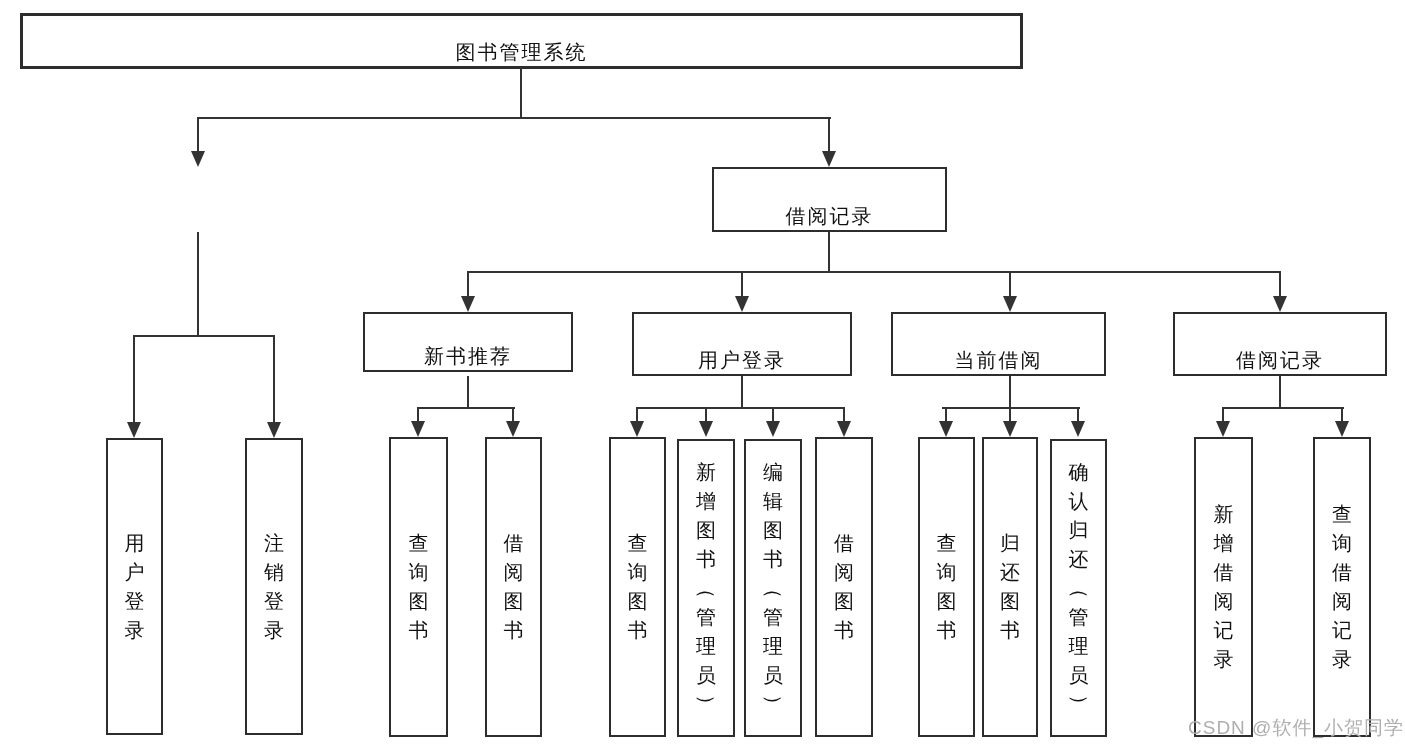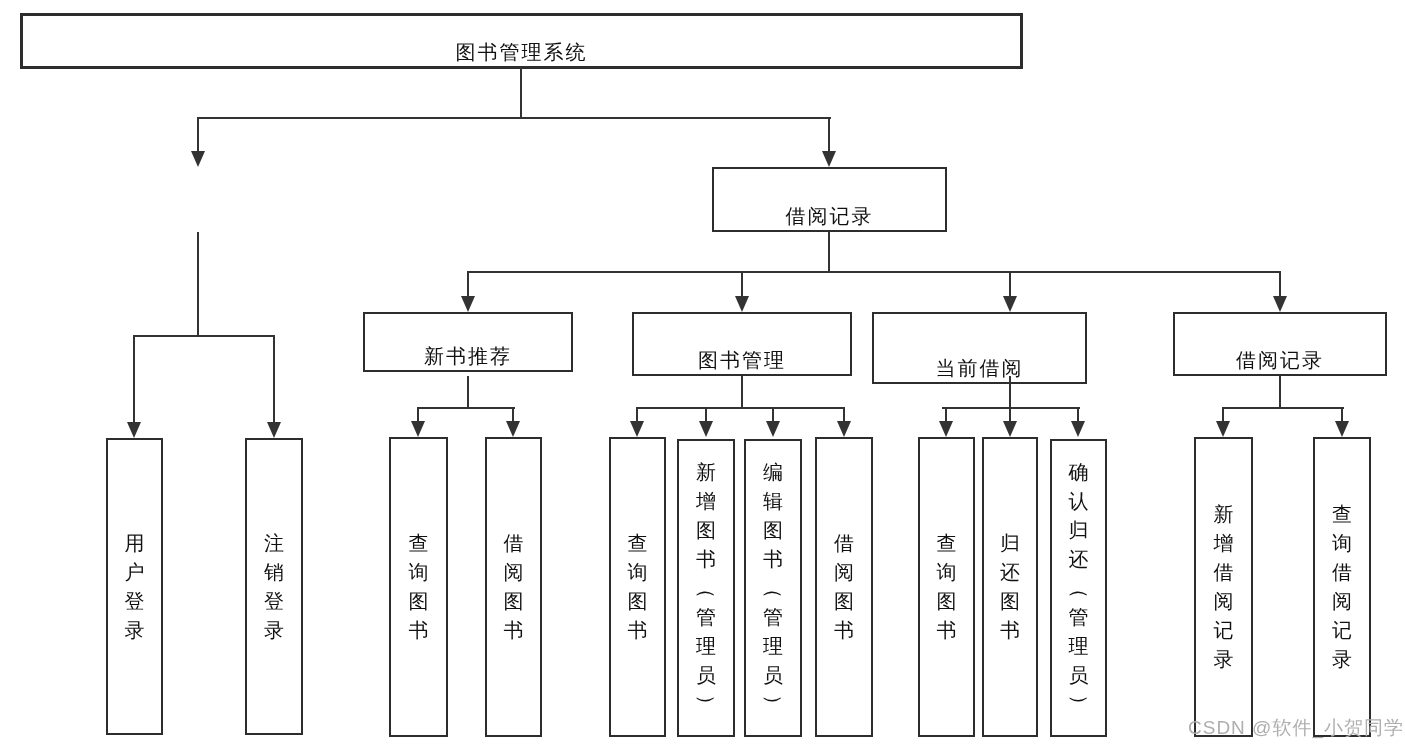--- a/index.html
+++ b/index.html
@@ -77,23 +77,23 @@
     <div class="vline" style="left:1009px;top:271px;height:26px"></div>
     <div class="arrow" style="left:1003px;top:296px"></div>
     <div class="vline" style="left:1279px;top:271px;height:26px"></div>
     <div class="arrow" style="left:1273px;top:296px"></div>
   </div>
 
   <div class="box hnode" style="left:363px;top:312px;width:210px;height:60px">
     <span>新书推荐</span>
   </div>
   <div class="box hnode" style="left:632px;top:312px;width:220px;height:64px">
-    <span>图书管理</span>
-  </div>
-  <div class="box hnode" style="left:872px;top:312px;width:215px;height:72px">
+    <span>用户登录</span>
+  </div>
+  <div class="box hnode" style="left:891px;top:312px;width:215px;height:64px">
     <span>当前借阅</span>
   </div>
   <div class="box hnode" style="left:1173px;top:312px;width:214px;height:64px">
     <span>借阅记录</span>
   </div>
 
   <div>
     <div class="vline" style="left:467px;top:376px;height:33px"></div>
     <div class="hline" style="left:417px;top:407px;width:98px"></div>
     <div class="vline" style="left:417px;top:407px;height:15px"></div>

